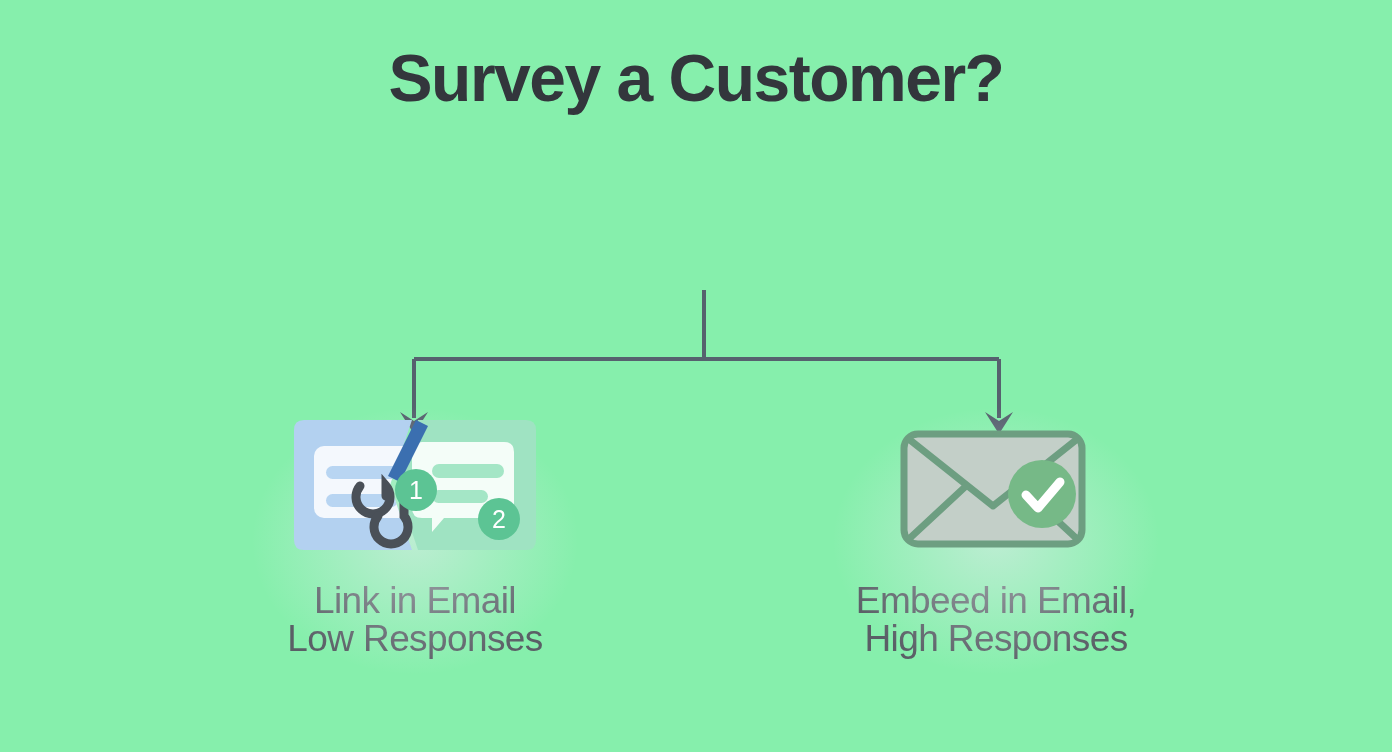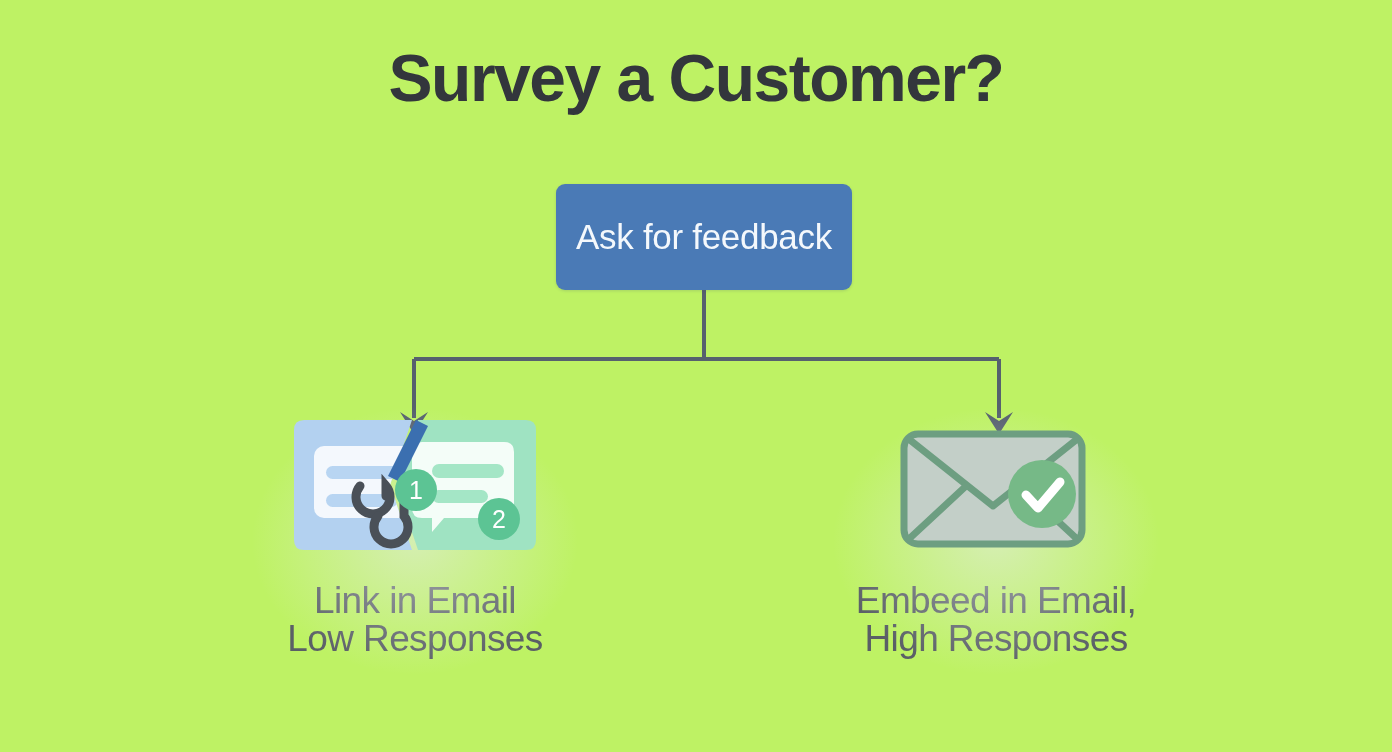--- a/index.html
+++ b/index.html
@@ -8,21 +8,21 @@
     padding: 0;
     background: #ffffff;
   }
   body {
     font-family: "Liberation Sans", sans-serif;
   }
   #stage {
     position: relative;
     width: 1392px;
     height: 752px;
-    background: #bef264;
+    background: #86efac;
     overflow: hidden;
   }
 
   
   #page-title {
     position: absolute;
     left: 0;
     top: 42px;
     width: 1392px;
     text-align: center;
@@ -208,17 +208,14 @@
         </g>
       </svg>
     </div>
 
     <div class="branch-label">
       <span class="l1">Embeed in Email,</span>
       <span class="l2">High Responses</span>
     </div>
   </div>
 
-  <div id="root-node">
-    <div class="node-label">Ask for feedback</div>
-  </div>
 
 </div>
 
 </body></html>

